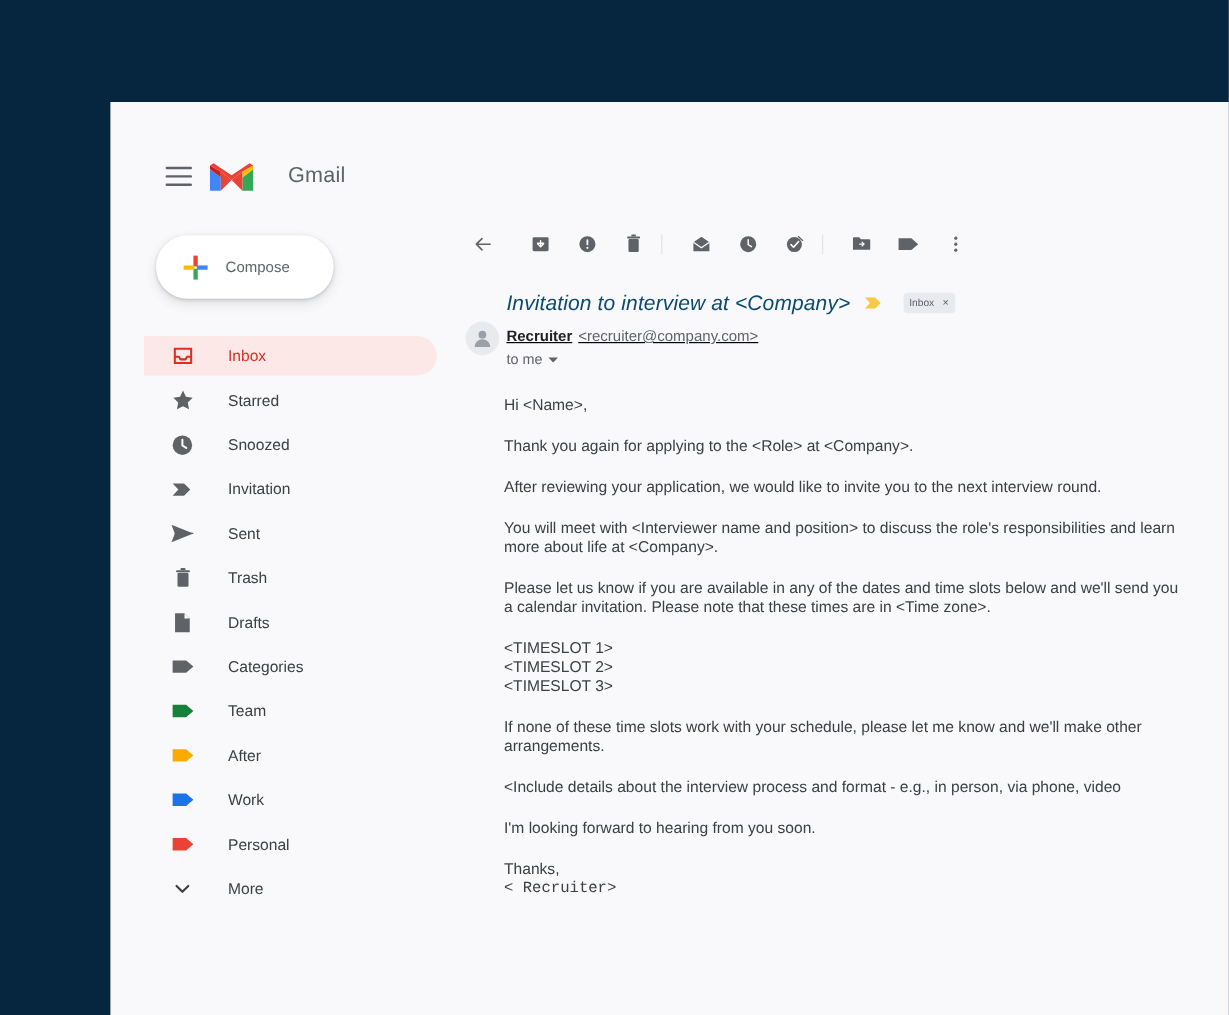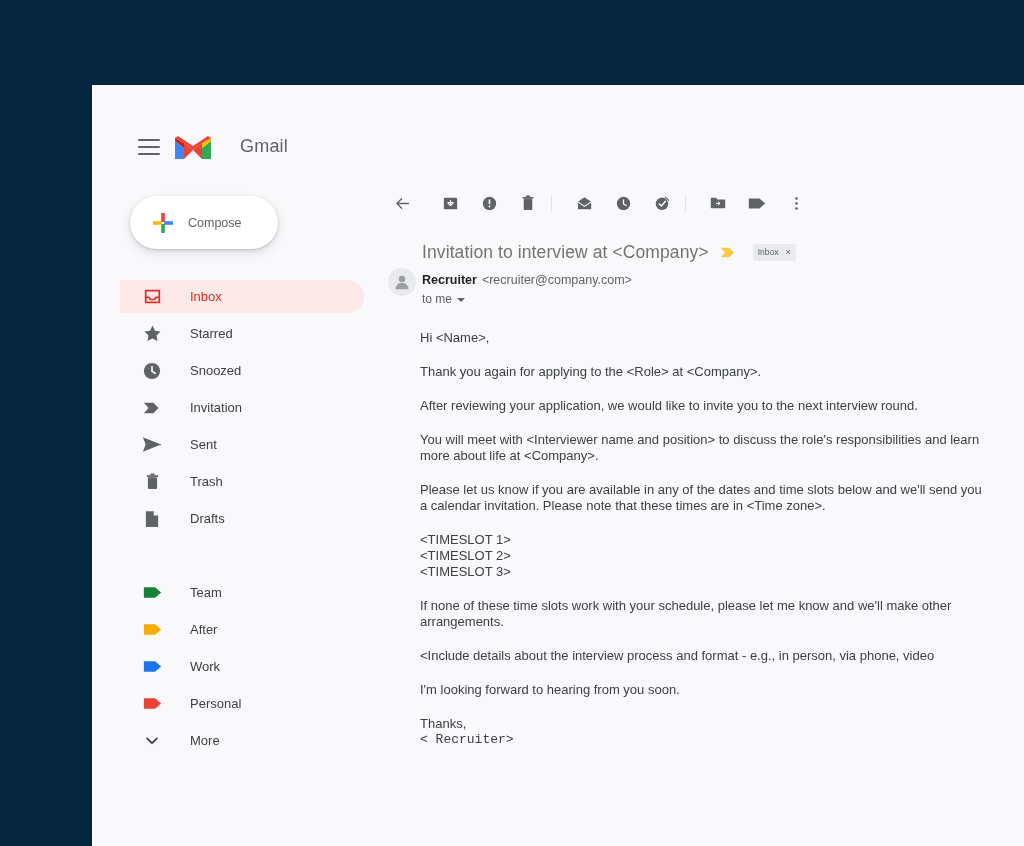--- a/index.html
+++ b/index.html
@@ -182,23 +182,24 @@
 
   #subject-row {
     position: absolute;
     left: 44px; top: 60px;
     width: 590px;
     display: flex;
     align-items: center;
   }
   #subject-text {
     font-size: 17.5px;
-    color: #737373;
+    color: #0c4a6e;
     line-height: 24px;
     letter-spacing: .1px;
+    font-style: italic;
   }
   #important-marker {
     margin-left: 11px;
     width: 17px; height: 13px;
     flex: 0 0 auto;
   }
   #inbox-chip {
     margin-left: 16px;
     height: 17px;
     background: #e8eaed;
@@ -230,20 +231,21 @@
     display: flex;
     align-items: center;
     justify-content: center;
   }
 
   #sender-line {
     position: absolute;
     left: 44px; top: 93px;
     display: flex;
     align-items: flex-end;
+    text-decoration: underline;
   }
   #sender-name {
     font-size: 12.5px;
     font-weight: bold;
     color: #202124;
     line-height: 15px;
   }
   #sender-email {
     margin-left: 5px;
     font-size: 12.5px;
@@ -388,20 +390,28 @@
     <div class="nav-item" style="top:322px">
       <span class="nav-icon">
         <svg viewBox="0 0 16 20" width="14" height="18">
           <path d="M1 1 h9 l5 5 v13 h-14 Z" fill="#5f6368"></path>
           <path d="M10 1 v5 h5" fill="#f9f9fc"></path>
         </svg>
       </span>
       <span class="nav-label">Drafts</span>
     </div>
 
+    <div class="nav-item" style="top:359px">
+      <span class="nav-icon">
+        <svg viewBox="0 0 22 14" width="19" height="13">
+          <path d="M1 1 h13 l7 6 l-7 6 h-13 Z" fill="#5f6368"></path>
+        </svg>
+      </span>
+      <span class="nav-label">Categories</span>
+    </div>
 
     <div class="nav-item" style="top:396px">
       <span class="nav-icon">
         <svg viewBox="0 0 22 14" width="19" height="13">
           <path d="M1 1 h13 l7 6 l-7 6 h-13 Z" fill="#188038"></path>
         </svg>
       </span>
       <span class="nav-label">Team</span>
     </div>
 

